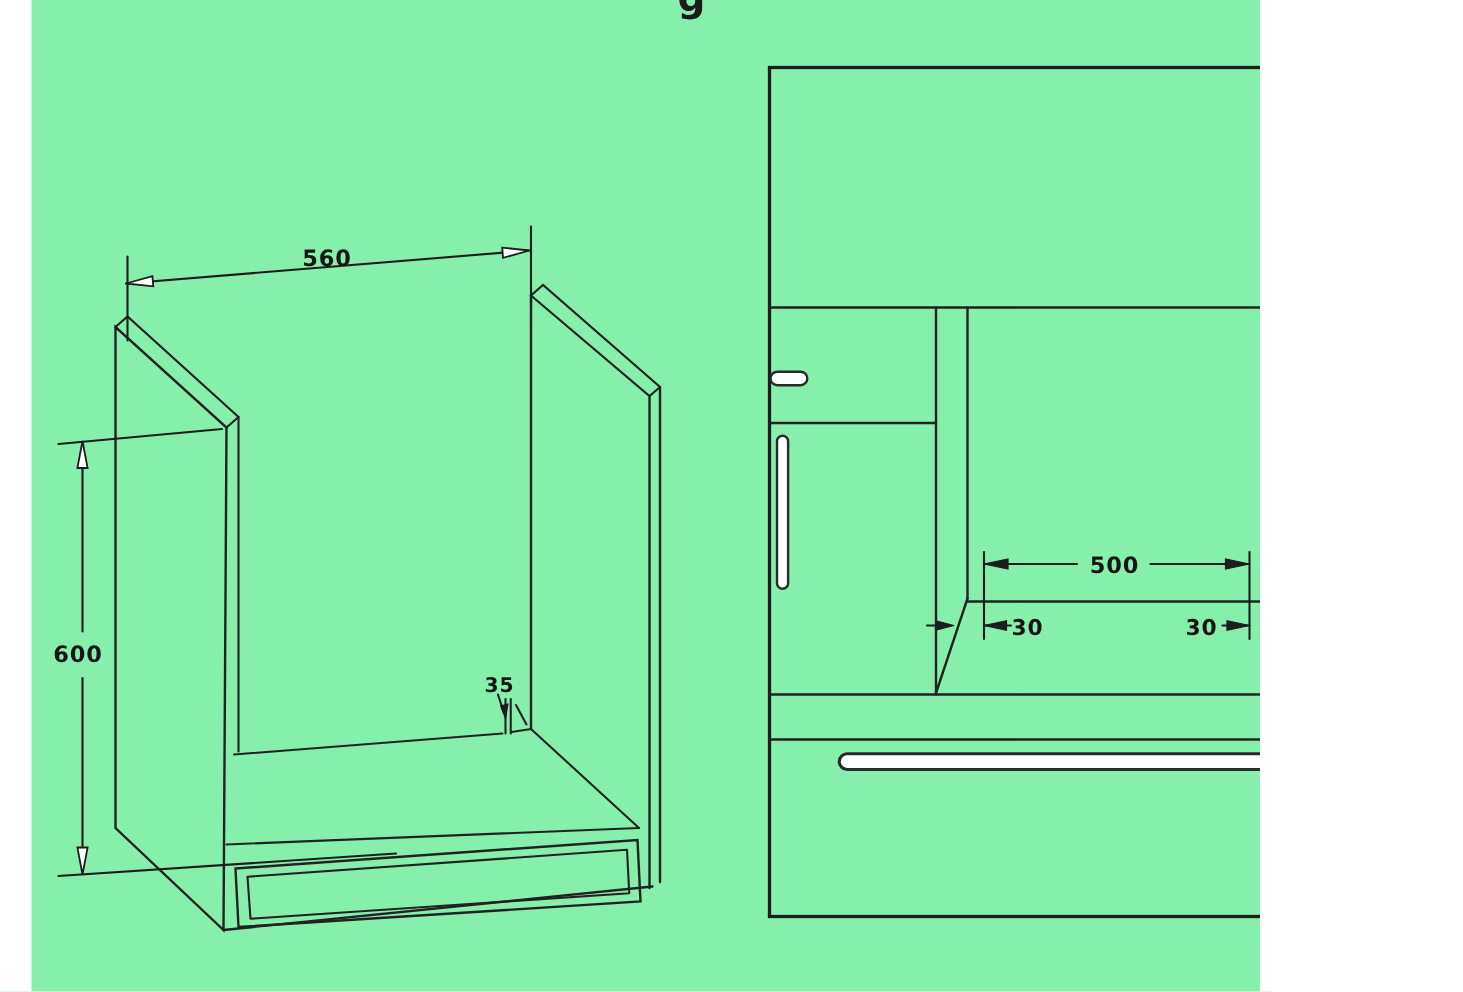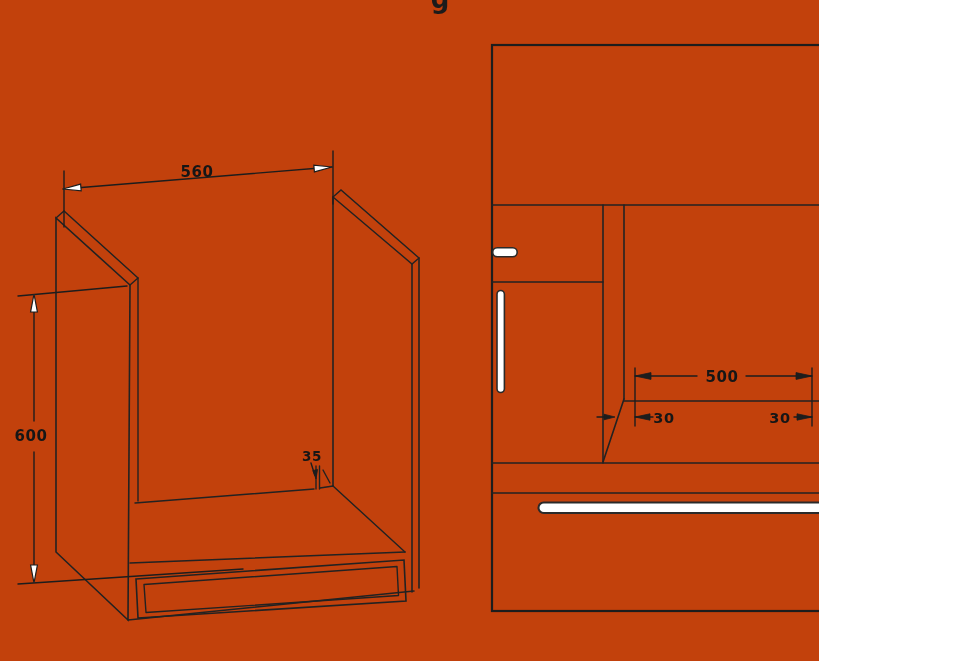--- a/index.html
+++ b/index.html
@@ -4,23 +4,24 @@
 <style>
   html, body {
     margin: 0;
     padding: 0;
     background: #ffffff;
   }
   #stage {
     position: relative;
     width: 819px;
     height: 661px;
-    background: #c2410c;
+    background: #86efac;
     overflow: hidden;
     font-family: "DejaVu Sans", "Liberation Sans", sans-serif;
+    margin-left: 21px;
   }
   #partial-title {
     position: absolute;
     top: -14px;
     left: 422px;
     width: 36px;
     text-align: center;
     font-size: 26px;
     line-height: 1.0;
     font-weight: 700;

